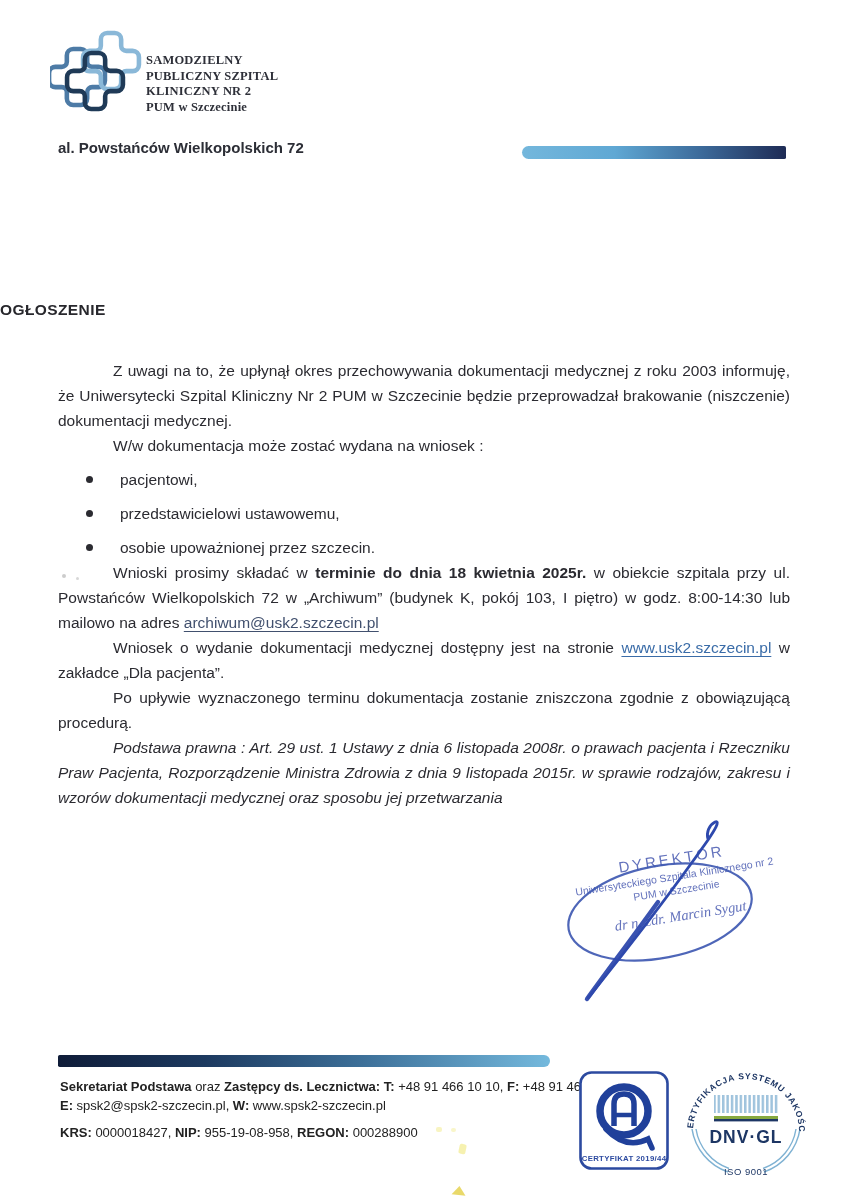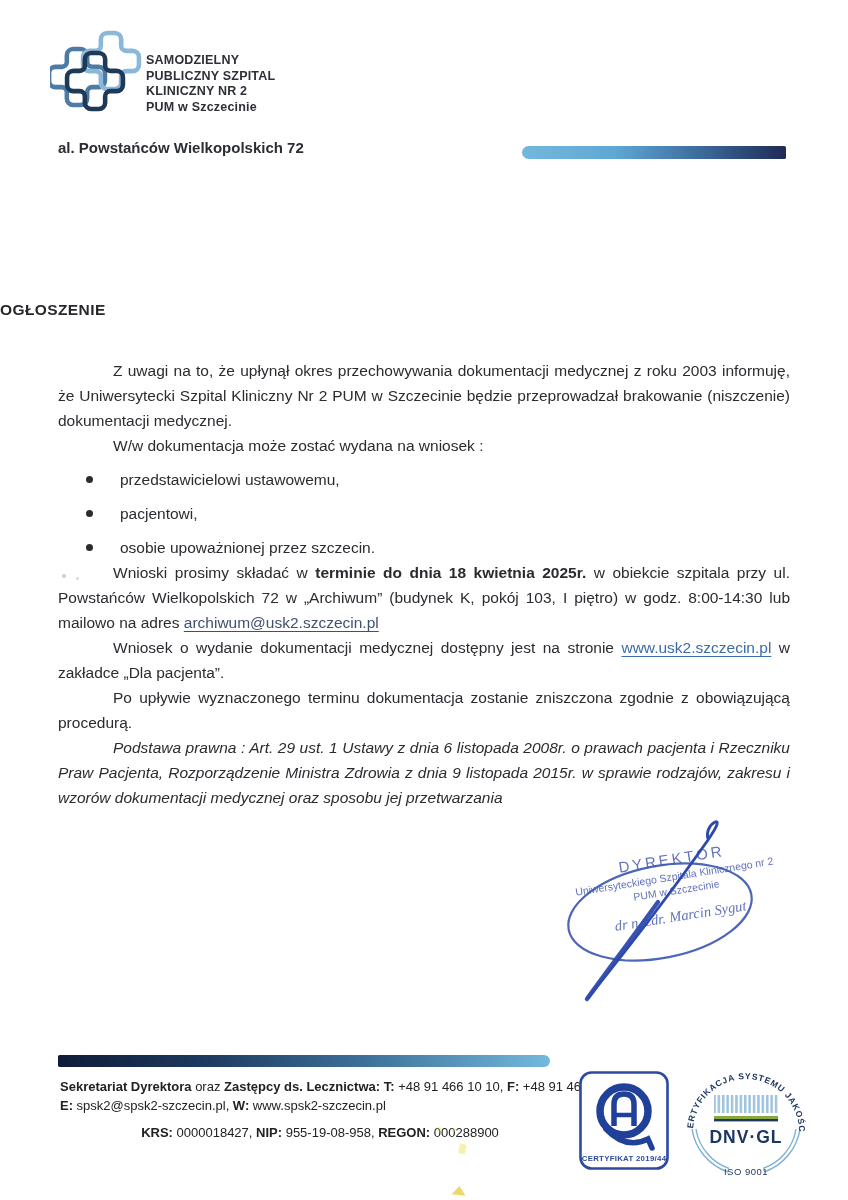--- a/index.html
+++ b/index.html
@@ -4,21 +4,21 @@
 <style>
   html,body{margin:0;padding:0;background:#e8e8e8;}
   #page{
     position:relative;width:848px;height:1200px;background:#ffffff;
     font-family:"Liberation Sans",sans-serif;color:#2b2b31;overflow:hidden;
     margin:0 auto;
   }
   
   #logo-svg{position:absolute;left:50px;top:24px;}
   .org-name{position:absolute;left:146px;top:53px;font-size:12.5px;font-weight:bold;
-    line-height:15.5px;color:#2e3039;letter-spacing:.2px;}
+    line-height:15.5px;color:#2e3039;letter-spacing:.2px;font-family:Liberation Serif, serif;}
   .address{position:absolute;left:58px;top:137px;font-size:15px;font-weight:bold;
     line-height:22px;color:#2c2e36;}
   .accent-bar-top{position:absolute;left:522px;top:146px;width:264px;height:13px;
     border-radius:7px 2px 2px 7px;
     background:linear-gradient(90deg,#74b7dc 0%,#5fa8d4 35%,#3c6a9a 68%,#1e2b55 100%);}
   
   .doc-title{position:absolute;top:301px;left:0;width:812px;text-align:left;
     font-size:15.5px;font-weight:bold;color:#27272c;letter-spacing:.4px;}
   .body-text{position:absolute;left:58px;top:358px;width:732px;font-size:15.5px;
     line-height:25px;color:#2b2b31;}
@@ -47,21 +47,21 @@
   .stamp-l4{font-family:"Liberation Serif",serif;font-style:italic;font-size:14.5px;
     margin-top:12px;}
   #signature-svg{position:absolute;left:540px;top:812px;}
   
   .accent-bar-bottom{position:absolute;left:58px;top:1055px;width:492px;height:12px;
     border-radius:2px 7px 7px 2px;
     background:linear-gradient(90deg,#0f1c38 0%,#1d3a60 30%,#3d7099 62%,#74b9dd 100%);}
   .footer-text{position:absolute;left:60px;top:1078px;width:520px;font-size:13px;
     line-height:18.5px;color:#222;}
   .footer-text div{white-space:nowrap;}
-  .footer-krs{margin-top:9px;text-align:center;}
+  .footer-krs{margin-top:9px;}
   #q-badge{position:absolute;left:578px;top:1070px;}
   #dnv-badge{position:absolute;left:678px;top:1056px;}
   
   .speck{position:absolute;}
   .speck-y1{left:452px;top:1186px;width:0;height:0;border-left:7px solid transparent;
     border-right:7px solid transparent;border-bottom:9px solid #e3cf45;opacity:.8;
     transform:rotate(6deg);}
   .speck-y2{left:459px;top:1144px;width:7px;height:10px;background:#ece04f;opacity:.45;
     transform:rotate(12deg);border-radius:2px;}
   .speck-y3{left:436px;top:1127px;width:6px;height:5px;background:#ece04f;opacity:.35;
@@ -101,25 +101,25 @@
   <div class="accent-bar-top"></div>
 
   <div class="doc-title">OGŁOSZENIE</div>
 
   <div class="body-text">
     <p class="p1">Z uwagi na to, że upłynął okres przechowywania dokumentacji medycznej z roku 2003 informuję, że Uniwersytecki Szpital Kliniczny Nr 2 PUM w Szczecinie będzie przeprowadzał brakowanie (niszczenie) dokumentacji medycznej.</p>
     <p class="p2">W/w dokumentacja może zostać wydana na wniosek :</p>
     <ul class="req-list">
       <li>
         <span class="dot"></span>
-        <span>przedstawicielowi ustawowemu,</span>
+        <span>pacjentowi,</span>
       </li>
       <li>
         <span class="dot"></span>
-        <span>pacjentowi,</span>
+        <span>przedstawicielowi ustawowemu,</span>
       </li>
       <li>
         <span class="dot"></span>
         <span>osobie upoważnionej przez szczecin.</span>
       </li>
     </ul>
     <p class="p3"><span>Wnioski prosimy składać w </span><span class="b">terminie do dnia 18 kwietnia 2025r.</span><span> w obiekcie szpitala przy ul. Powstańców Wielkopolskich 72 w „Archiwum” (budynek K, pokój 103, I piętro) w godz. 8:00-14:30 lub mailowo na adres </span><span class="lnk lnk-email">archiwum@usk2.szczecin.pl</span></p>
     <p class="p4"><span>Wniosek o wydanie dokumentacji medycznej  dostępny jest na stronie </span><span class="lnk lnk-web">www.usk2.szczecin.pl</span><span> w zakładce „Dla pacjenta”.</span></p>
     <p class="p5">Po upływie wyznaczonego terminu dokumentacja zostanie zniszczona zgodnie z obowiązującą procedurą.</p>
     <p class="legal">Podstawa prawna : Art. 29 ust. 1 Ustawy z dnia 6 listopada 2008r. o prawach pacjenta i Rzeczniku Praw Pacjenta, Rozporządzenie Ministra Zdrowia z dnia 9 listopada 2015r. w sprawie rodzajów, zakresu i wzorów dokumentacji medycznej oraz sposobu jej przetwarzania</p>
@@ -134,21 +134,21 @@
 
   <svg id="signature-svg" width="260" height="200" viewBox="0 0 260 200">
     <ellipse cx="120" cy="100" rx="93" ry="46" transform="rotate(-11 120 100)" fill="none" stroke="#3b55b0" stroke-width="2.2" opacity="0.9"></ellipse>
     <path d="M 48,186 C 85,140 135,75 168,28 C 174,19 181,8 175,10 C 169,13 166,21 168,27" fill="none" stroke="#2e49ad" stroke-width="2.8" stroke-linecap="round"></path>
     <path d="M 47,187 C 68,158 95,122 118,90" fill="none" stroke="#2e49ad" stroke-width="4.4" stroke-linecap="round" opacity="0.95"></path>
   </svg>
 
   <div class="accent-bar-bottom"></div>
 
   <div class="footer-text">
-    <div><span class="b">Sekretariat Dyrektora</span><span> oraz </span><span class="b">Zastępcy ds. Lecznictwa: T:</span><span> +48 91 466 10 10, </span><span class="b">F:</span><span> +48 91 466 10 15</span></div>
+    <div><span class="b">Sekretariat Podstawa</span><span> oraz </span><span class="b">Zastępcy ds. Lecznictwa: T:</span><span> +48 91 466 10 10, </span><span class="b">F:</span><span> +48 91 466 10 15</span></div>
     <div><span class="b">E:</span><span> spsk2@spsk2-szczecin.pl, </span><span class="b">W:</span><span> www.spsk2-szczecin.pl</span></div>
     <div class="footer-krs"><span class="b">KRS:</span><span> 0000018427, </span><span class="b">NIP:</span><span> 955-19-08-958, </span><span class="b">REGON:</span><span> 000288900</span></div>
   </div>
 
   <svg id="q-badge" width="92" height="102" viewBox="0 0 92 102">
     <rect x="2.5" y="2.5" width="87" height="96" rx="11" fill="#ffffff" stroke="#2c4aa0" stroke-width="2.6"></rect>
     <circle cx="46" cy="41" r="24" fill="none" stroke="#20409a" stroke-width="7.5"></circle>
     <path d="M 36,56 L 36,34 Q 36,24 46,24 Q 56,24 56,34 L 56,56" fill="none" stroke="#20409a" stroke-width="5.5"></path>
     <path d="M 38,45 L 54,45" stroke="#20409a" stroke-width="4.5"></path>
     <path d="M 28,59 Q 48,80 70,69 L 74,78" fill="none" stroke="#20409a" stroke-width="5.5" stroke-linecap="round"></path>

